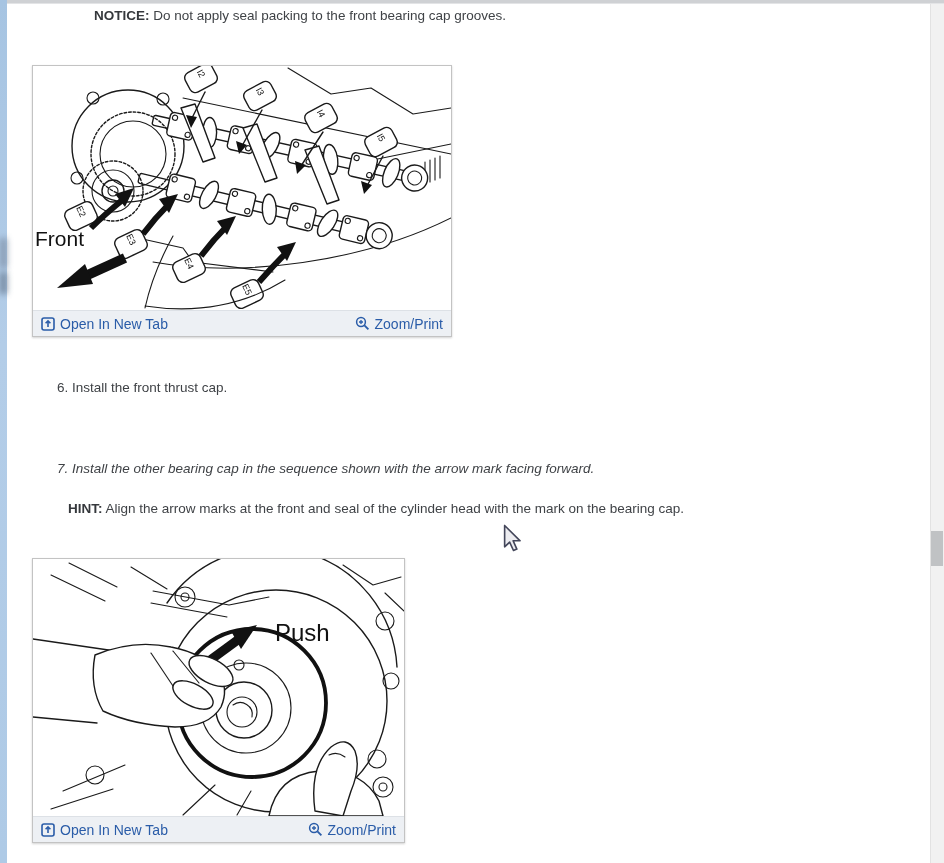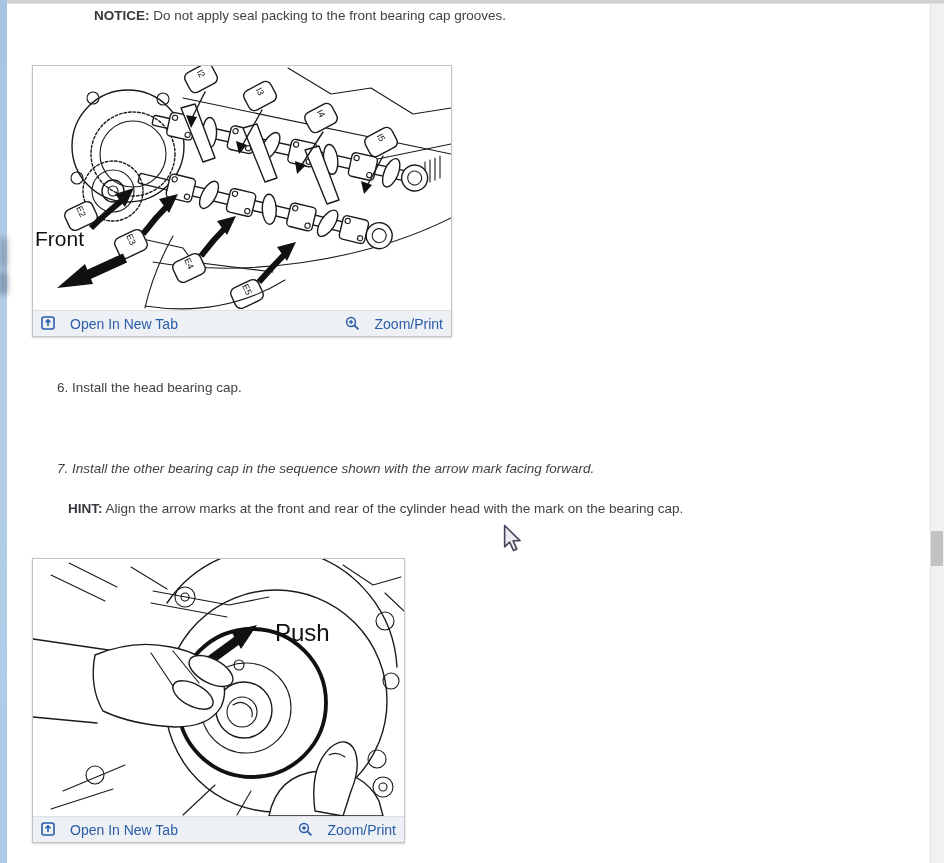--- a/index.html
+++ b/index.html
@@ -27,21 +27,21 @@
   .txt { position:absolute; font-size:13.5px; color:#3f4246; line-height:19px; }
   .b { font-weight:bold; color:#35383c; }
 
   
   .panel { position:absolute; background:#fff; border:1px solid #c3c3c3;
     box-shadow:0 1px 2px rgba(0,0,0,.18); }
   .panel .art { display:block; background:#fff; }
   .panel .foot { position:absolute; left:0; right:0; bottom:0; height:26px;
     background:#edf0f4; border-top:1px solid #dde1e6; display:flex;
     align-items:center; justify-content:space-between; padding:0 8px; }
-  .flink { display:inline-flex; align-items:flex-start; gap:15px; color:#2a5ca8;
+  .flink { display:inline-flex; align-items:center; gap:5px; color:#2a5ca8;
     font-size:14px; text-decoration:none; cursor:pointer; }
   .flink svg { display:block; }
 
   .cursor { position:absolute; left:503px; top:524px; }
 
   .line { stroke:#1a1a1a; fill:none; stroke-width:1.4; stroke-linecap:round; stroke-linejoin:round; }
   .thin { stroke-width:1.1; }
   .bold { stroke-width:3.8; }
   .blk  { fill:#111; stroke:none; }
   .wfill{ fill:#fff; stroke:#1a1a1a; stroke-width:1.4; stroke-linejoin:round; }
@@ -234,30 +234,30 @@
           <path d="M6,4 L6,8 M4,6 L8,6" stroke="#2a5ca8" stroke-width="1.3"></path>
           <path d="M9.4,9.4 L13.4,13.4" stroke="#2a5ca8" stroke-width="1.8"></path>
         </svg>
         <span>Zoom/Print</span>
       </a>
     </div>
   </div>
 
   <div class="txt" style="left:57px; top:378px;">
     <span>6.</span>
-    <span>Install the head bearing cap.</span>
+    <span>Install the front thrust cap.</span>
   </div>
 
   <div class="txt" style="left:57px; top:459px;font-style:italic;">
     <span>7.</span>
     <span>Install the other bearing cap in the sequence shown with the arrow mark facing forward.</span>
   </div>
   <div class="txt" style="left:68px; top:499px;">
     <span class="b">HINT:</span>
-    <span>Align the arrow marks at the front and rear of the cylinder head with the mark on the bearing cap.</span>
+    <span>Align the arrow marks at the front and seal of the cylinder head with the mark on the bearing cap.</span>
   </div>
 
   <div class="panel" style="left:32px; top:558px; width:373px; height:285px;">
     <svg class="art" width="371" height="257" viewBox="0 0 371 257">
 
       <g class="line thin">
         <path d="M18,16 L72,42"></path>
           <path d="M36,4 L84,28"></path>
           <path d="M98,8 L134,30"></path>
         <path d="M310,6 L340,26 L368,18"></path>

